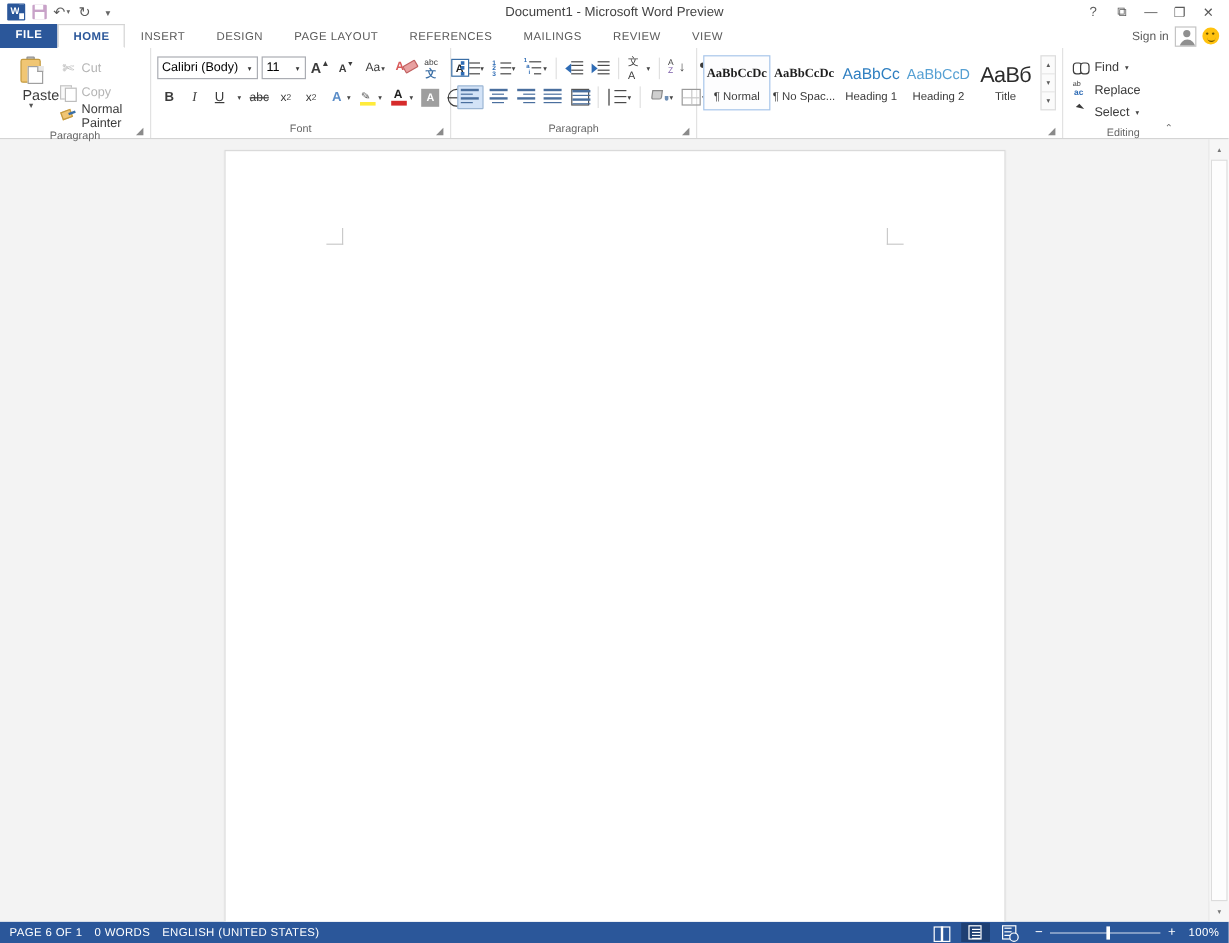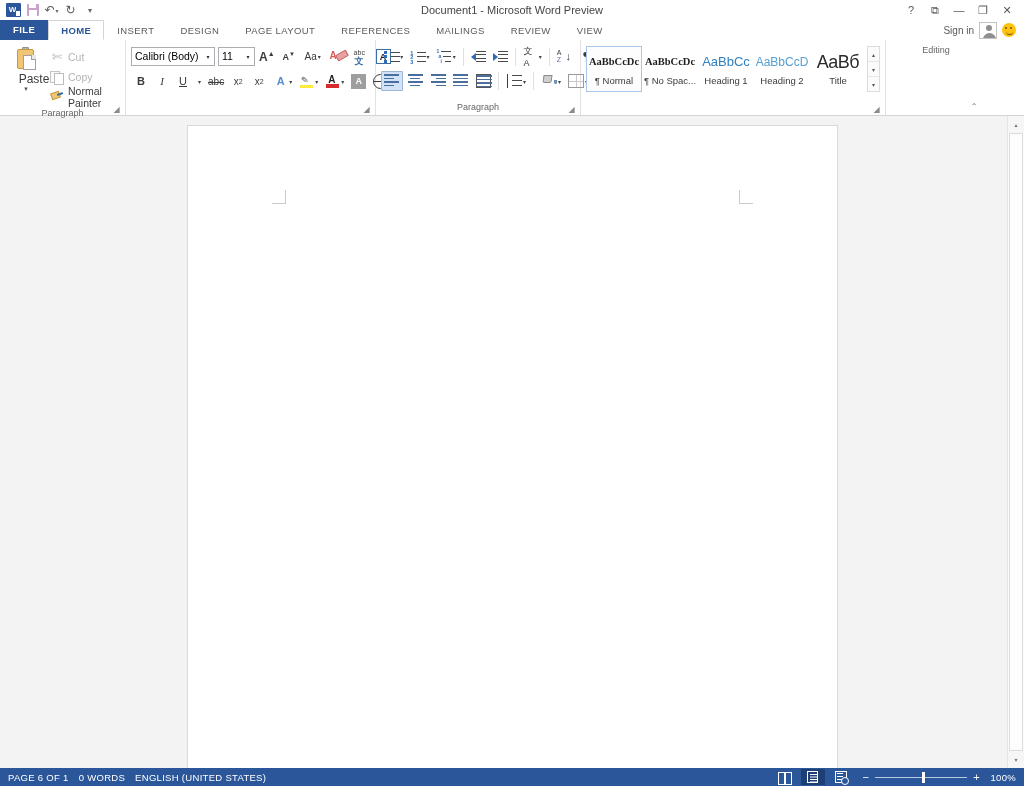--- a/index.html
+++ b/index.html
@@ -618,20 +618,21 @@
               <span class="caret">▾</span>
             </div>
           <div class="ibtn btn">
               <span class="ico-charshade">A</span>
             </div>
           <div class="ibtn btn">
               <span class="ico-enclose"></span>
             </div>
         </div>
       </div>
+      <div class="grp-label">Font</div>
       <div class="dlg">◢</div>
     </div>
 
     <div class="grp grp-para">
       <div class="grp-body" style="flex-direction:column;">
         <div class="row row1">
           <div class="ibtn btn">
               <span class="ico-list">
                 <b class="n1"></b>
                 <i class="r1"></i>
@@ -796,20 +797,41 @@
             <div class="sc-btn">▴</div>
             <div class="sc-btn">▾</div>
             <div class="sc-btn">▾</div>
           </div>
         </div>
       </div>
       <div class="dlg">◢</div>
     </div>
 
     <div class="grp grp-edit">
+      <div class="grp-body">
+        <div class="edit-col">
+          <div class="edit-item btn">
+            <span class="ico-find"></span>
+            <span>Find</span>
+            <span class="caret">▾</span>
+          </div>
+          <div class="edit-item btn">
+            <span class="ico-replace">
+                <span class="u">ab</span>
+                <span class="l">ac</span>
+              </span>
+            <span>Replace</span>
+          </div>
+          <div class="edit-item btn">
+            <span class="ico-select"></span>
+            <span>Select</span>
+            <span class="caret">▾</span>
+          </div>
+        </div>
+      </div>
       <div class="grp-label">Editing</div>
       <div class="ribbon-collapse">⌃</div>
     </div>
   </div>
 
   <div class="docarea">
     <div class="page">
       <span class="mk-left"></span>
       <span class="mk-right"></span>
       <div style="position:absolute;left:86px;top:66px;right:86px;bottom:40px;font-size:11px;color:#000;"></div>

